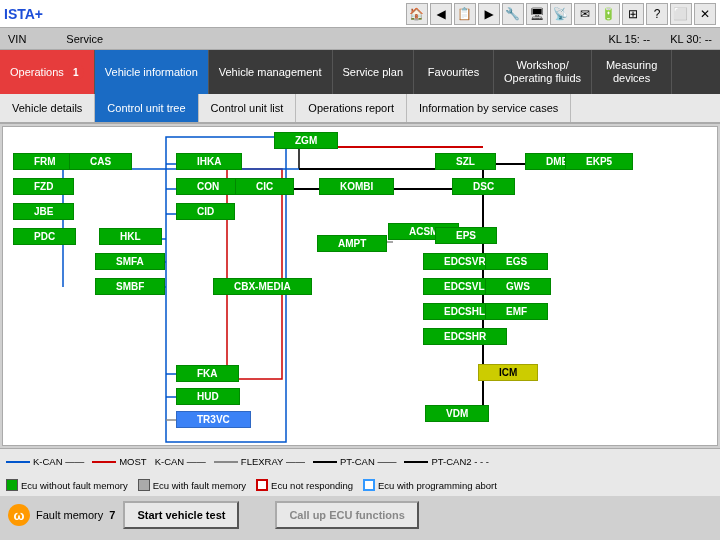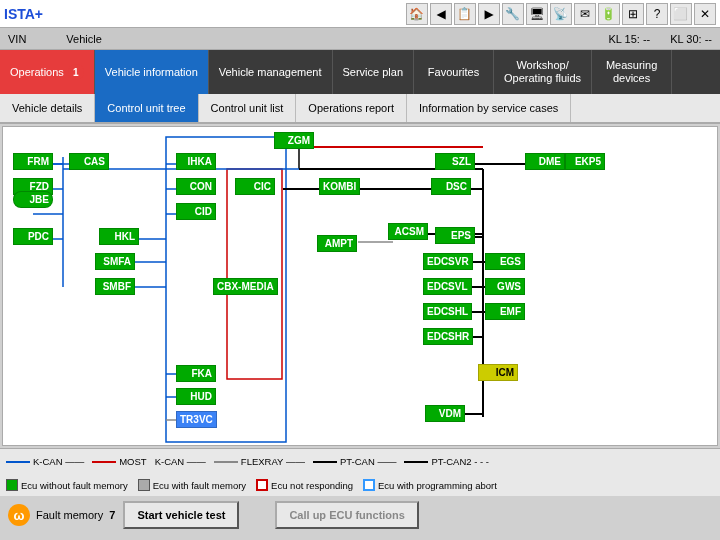--- a/index.html
+++ b/index.html
@@ -23,21 +23,21 @@
     
     #subtabs { display: flex; background: #e8e8e8; border-bottom: 2px solid #aaa; height: 30px; }
     .sub-tab { display: flex; align-items: center; padding: 0 12px; cursor: pointer; border-right: 1px solid #bbb; font-size: 11px; color: #000; white-space: nowrap; }
     .sub-tab.active { background: #1a6bc4; color: #fff; }
     .sub-tab .badge2 { background: #e63c3c; color: #fff; border-radius: 50%; width: 14px; height: 14px; display: flex; align-items: center; justify-content: center; font-size: 9px; font-weight: bold; margin-left: 4px; }
 
     
     #main { background: #fff; position: relative; overflow: hidden; height: 340px; border: 1px solid #999; margin: 2px; }
 
     
-    .ecu-node { position: absolute; padding: 2px 3px; font-size: 10px; font-weight: bold; color: #fff; text-align: right; min-width: 40px; cursor: pointer; border: 1px solid rgba(0,0,0,0.2); }
+    .ecu-node { position: absolute; padding: 2px 20px; font-size: 10px; font-weight: bold; color: #fff; text-align: right; min-width: 40px; cursor: pointer; border: 1px solid rgba(0,0,0,0.2); }
     .ecu-green { background: #00aa00; }
     .ecu-orange { background: #3b82f6; }
     .ecu-yellow { background: #cccc00; color: #000; }
 
     
     #diagram-svg { position: absolute; top: 0; left: 0; width: 100%; height: 100%; pointer-events: none; }
 
     
     #statusbar { background: #e8e8e8; border-top: 1px solid #aaa; padding: 2px 8px; display: flex; align-items: center; gap: 6px; height: 22px; font-size: 10px; }
     .legend-item { display: flex; align-items: center; gap: 3px; }
@@ -71,21 +71,21 @@
     <div class="toolbar-icon">🔋</div>
     <div class="toolbar-icon">⊞</div>
     <div class="toolbar-icon">?</div>
     <div class="toolbar-icon">⬜</div>
     <div class="toolbar-icon">✕</div>
   </div>
 </div>
 
 <div id="infobar">
   <span>VIN</span>
-  <span>Vehicle</span>
+  <span>Service</span>
   <div id="infobar-kl" style="margin-left:auto;display:flex;gap:20px;">
     <span>KL 15:  --</span>
     <span>KL 30:  --</span>
   </div>
 </div>
 
 <div id="navtabs">
   <div class="nav-tab active" style="background:#e63c3c;">
     <span>Operations</span>
     <span class="badge">1</span>
@@ -201,39 +201,39 @@
     <line x1="493" y1="247" x2="480" y2="247" stroke="#000" stroke-width="2"></line>
 
     <line x1="450" y1="287" x2="480" y2="287" stroke="#000" stroke-width="2"></line>
 
     <line x1="296" y1="20" x2="480" y2="20" stroke="#cc0000" stroke-width="2"></line>
   </svg>
 
   <div class="ecu-node ecu-green" style="left:10px;top:26px;">FRM</div>
   <div class="ecu-node ecu-green" style="left:66px;top:26px;">CAS</div>
   <div class="ecu-node ecu-green" style="left:10px;top:51px;">FZD</div>
-  <div class="ecu-node ecu-green" style="left:10px;top:64px;border-radius:8px;">JBE</div>
+  <div class="ecu-node ecu-green" style="left:10px;top:76px;">JBE</div>
   <div class="ecu-node ecu-green" style="left:10px;top:101px;">PDC</div>
   <div class="ecu-node ecu-green" style="left:96px;top:101px;">HKL</div>
   <div class="ecu-node ecu-green" style="left:92px;top:126px;">SMFA</div>
   <div class="ecu-node ecu-green" style="left:92px;top:151px;">SMBF</div>
   <div class="ecu-node ecu-green" style="left:173px;top:26px;">IHKA</div>
   <div class="ecu-node ecu-green" style="left:173px;top:51px;">CON</div>
   <div class="ecu-node ecu-green" style="left:173px;top:76px;">CID</div>
   <div class="ecu-node ecu-green" style="left:210px;top:151px;">CBX-MEDIA</div>
   <div class="ecu-node ecu-green" style="left:173px;top:238px;">FKA</div>
   <div class="ecu-node ecu-green" style="left:173px;top:261px;">HUD</div>
   <div class="ecu-node ecu-orange" style="left:173px;top:284px;">TR3VC</div>
   <div class="ecu-node ecu-green" style="left:271px;top:5px;">ZGM</div>
   <div class="ecu-node ecu-green" style="left:232px;top:51px;">CIC</div>
   <div class="ecu-node ecu-green" style="left:316px;top:51px;">KOMBI</div>
   <div class="ecu-node ecu-green" style="left:385px;top:96px;">ACSM</div>
   <div class="ecu-node ecu-green" style="left:314px;top:108px;">AMPT</div>
   <div class="ecu-node ecu-green" style="left:432px;top:26px;">SZL</div>
-  <div class="ecu-node ecu-green" style="left:428px;top:51px;">DSC</div>
+  <div class="ecu-node ecu-green" style="left:449px;top:51px;">DSC</div>
   <div class="ecu-node ecu-green" style="left:432px;top:100px;">EPS</div>
   <div class="ecu-node ecu-green" style="left:420px;top:126px;">EDCSVR</div>
   <div class="ecu-node ecu-green" style="left:420px;top:151px;">EDCSVL</div>
   <div class="ecu-node ecu-green" style="left:420px;top:176px;">EDCSHL</div>
   <div class="ecu-node ecu-green" style="left:420px;top:201px;">EDCSHR</div>
   <div class="ecu-node ecu-green" style="left:482px;top:126px;">EGS</div>
   <div class="ecu-node ecu-green" style="left:482px;top:151px;">GWS</div>
   <div class="ecu-node ecu-green" style="left:482px;top:176px;">EMF</div>
   <div class="ecu-node ecu-green" style="left:522px;top:26px;">DME</div>
   <div class="ecu-node ecu-green" style="left:562px;top:26px;">EKP5</div>

